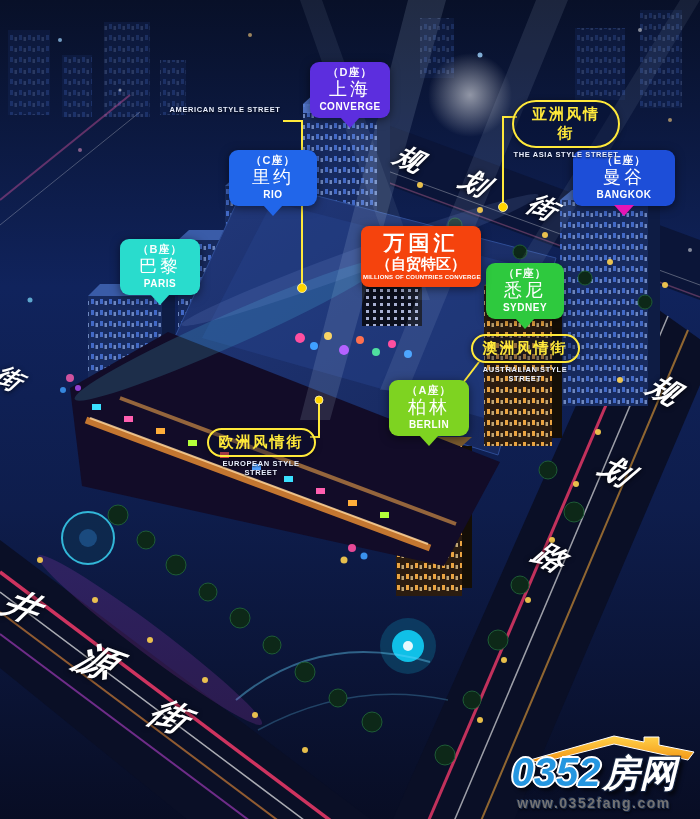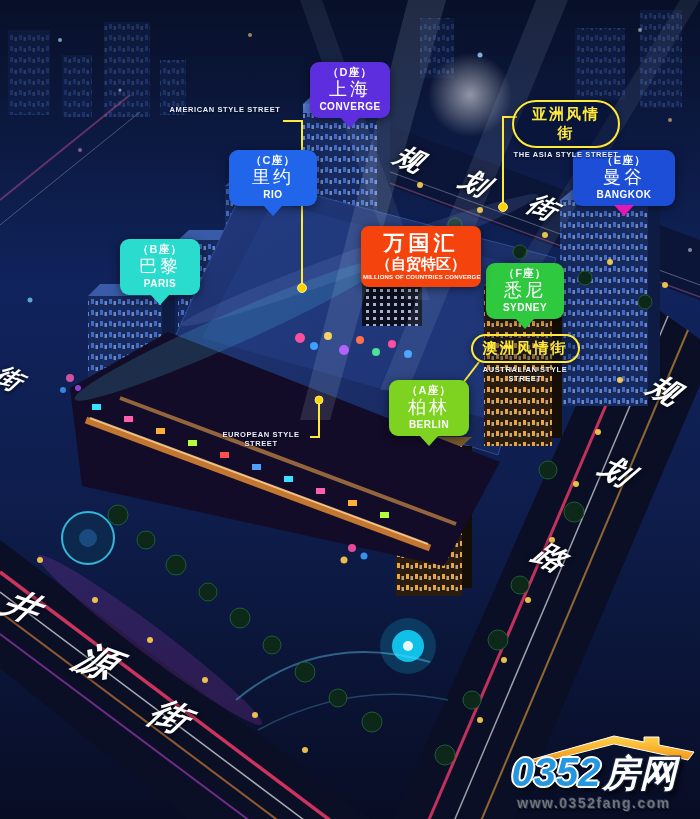--- a/index.html
+++ b/index.html
@@ -332,20 +332,21 @@
   </div>
   <div class="sign s-australian">
     <div class="pill">澳洲风情街</div>
     <div class="sen">AUSTRALIAN STYLE STREET</div>
   </div>
   <div class="sign s-asia">
     <div class="pill">亚洲风情街</div>
     <div class="sen">THE ASIA STYLE STREET</div>
   </div>
   <div class="sign s-european">
+    <div class="pill">欧洲风情街</div>
     <div class="sen">EUROPEAN STYLE STREET</div>
   </div>
 
   <span class="rc rn-t1">规</span>
   <span class="rc rn-t2">划</span>
   <span class="rc rn-t3">街</span>
   <span class="rc rn-r1">规</span>
   <span class="rc rn-r2">划</span>
   <span class="rc rn-r3">路</span>
   <span class="rc rn-b1">井</span>

